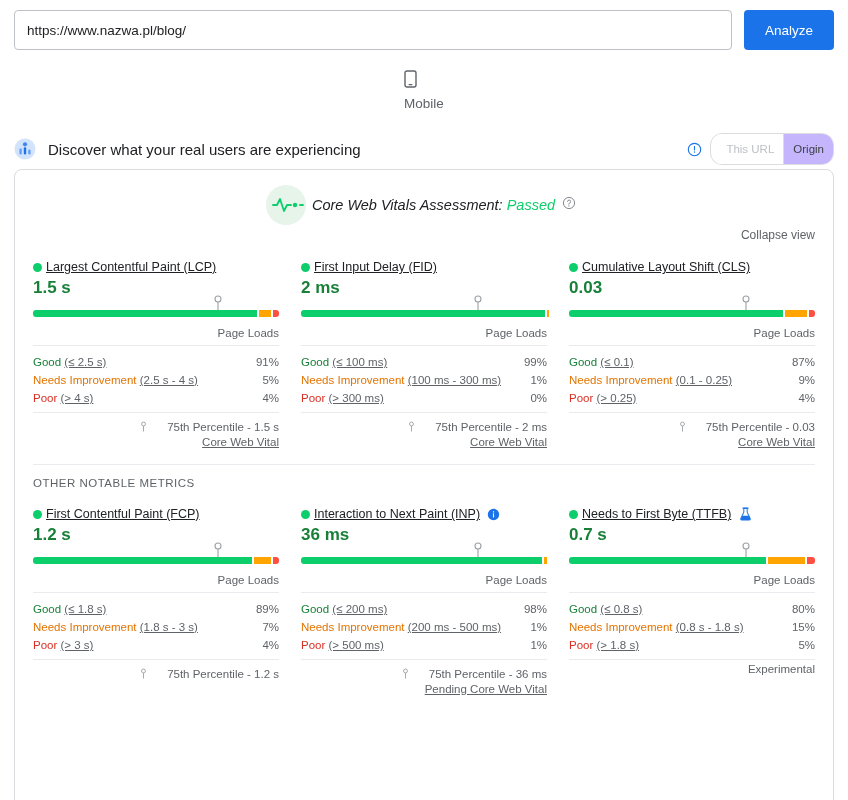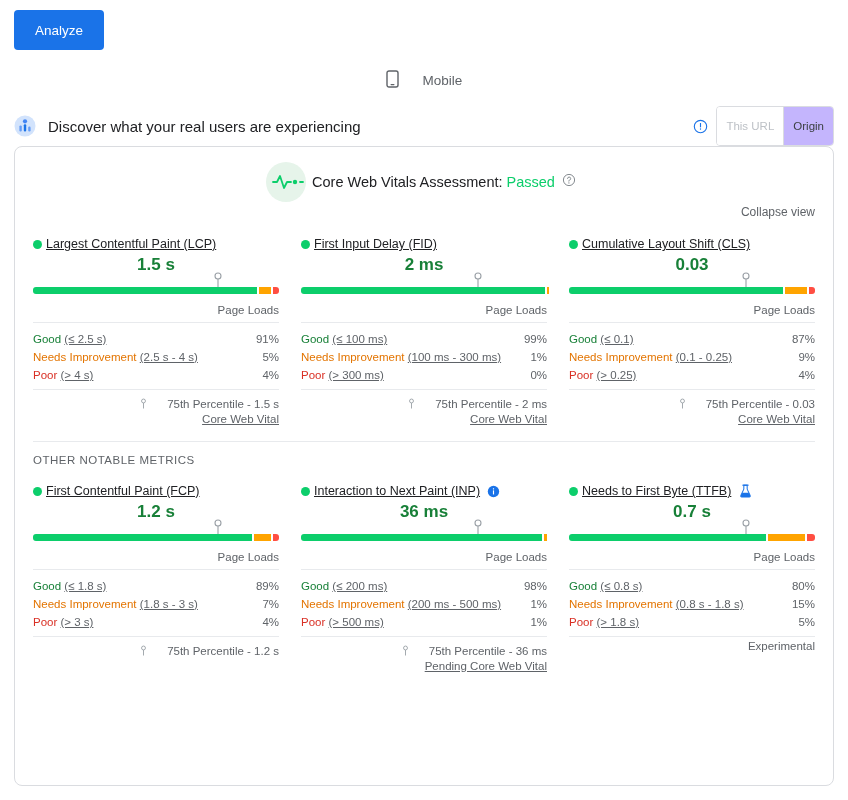--- a/index.html
+++ b/index.html
@@ -19,65 +19,65 @@
     font-family: "Liberation Sans", sans-serif; background: #fff; outline: none;
   }
   .analyze-btn {
     width: 90px; height: 40px; border: none; border-radius: 4px;
     background: #1a73e8; color: #fff; font-size: 13.5px; cursor: pointer;
     font-family: "Liberation Sans", sans-serif;
   }
 
   
   .tabs { display: flex; justify-content: center; gap: 28px; margin-top: 14px; }
-  .tab { display: flex; align-items: flex-end; gap: 24px; padding: 6px 10px 10px 10px;
-         font-size: 13.5px; color: #5f6368; cursor: pointer; position: relative; }
+  .tab { display: flex; align-items: flex-start; gap: 8px; padding: 6px 10px 10px 10px;
+         font-size: 13.5px; color: #5f6368; cursor: pointer; position: relative; flex-direction: column; }
   .tab.active { color: #1a73e8; }
   .tab.active::after {
     content: ""; position: absolute; left: 0; right: 0; bottom: 0;
     height: 3px; background: #1a73e8; border-radius: 2px 2px 0 0;
   }
   .tab svg { display: block; }
 
   
   .discover { display: flex; align-items: center; margin-top: 14px; padding: 0 14px; height: 28px; }
   .discover-icon { width: 22px; height: 22px; flex: 0 0 22px; margin-right: 12px; }
   .discover-title { font-size: 15px; color: #202124; flex: 1; }
   .info-i { margin-right: 8px; display: flex; align-items: center; }
-  .seg-group { display: flex; border: 1px solid #dadce0; border-radius: 4px; overflow: hidden; height: 40px; }
+  .seg-group { display: flex; border: 1px solid #dadce0; border-radius: 12px; overflow: hidden; height: 32px; padding-left: 6px; }
   .seg { font-size: 11.5px; padding: 0 9px; display: flex; align-items: center;
          background: #fff; color: #3c4043; cursor: pointer; }
   .seg.disabled { color: #bdc1c6; cursor: default; }
   .seg.active { background: #c4b5fd; color: #3c4043; border-left: 1px solid #dadce0; }
 
   
   .panel {
     margin: 6px 14px 0 14px; border: 1px solid #dadce0; border-radius: 8px;
     background: #fff; padding: 0; height: 640px;
   }
   .cwv-head { display: flex; justify-content: center; align-items: center;
-              padding: 26px 0 8px 0; }
+              padding: 26px 0 8px 0; font-style: italic; }
   .cwv-badge { position: relative; display: flex; align-items: center; }
   .cwv-circle { width: 40px; height: 40px; border-radius: 50%; background: #e6f4ea;
                 position: absolute; left: -6px; top: 50%; transform: translateY(-50%); }
   .cwv-pulse { position: relative; z-index: 1; margin-right: 6px; display: flex; }
   .cwv-text { font-size: 14.5px; color: #202124; position: relative; z-index: 1; }
   .cwv-pass { color: #0cce6b; }
   .help-q { margin-left: 7px; position: relative; z-index: 1; }
 
   .collapse-row { display: flex; justify-content: flex-end; padding: 6px 18px 0 18px; }
   .collapse-link { font-size: 12px; color: #5f6368; cursor: pointer; }
 
   
   .mgrid { display: grid; grid-template-columns: 1fr 1fr 1fr; column-gap: 22px; padding: 12px 18px 0 18px; }
   .metric { padding-top: 6px; }
   .m-title { display: flex; align-items: center; gap: 4px; font-size: 12.5px; }
   .m-dot { width: 9px; height: 9px; border-radius: 50%; flex: 0 0 9px; }
   .m-name { text-decoration: underline; color: #202124; cursor: pointer; font-size: 12.5px; }
-  .m-value { text-align: center; font-size: 17px; font-weight: bold; margin-top: 4px; }
+  .m-value { text-align: left; font-size: 17px; font-weight: bold; margin-top: 4px; }
   .m-value.good { color: #188038; }
 
   .bar-wrap { position: relative; margin-top: 5px; height: 14px; }
   .pin { position: absolute; top: -8px; width: 9px; height: 16px; transform: translateX(-50%); }
   .bar { display: flex; height: 7px; gap: 2px; position: absolute; bottom: 0; left: 0; right: 0; }
   .seg-good { background: #0cce6b; border-radius: 3px 0 0 3px; }
   .seg-ni   { background: #ffa400; }
   .seg-poor { background: #ff4e42; border-radius: 0 3px 3px 0; }
 
   .pageloads { text-align: right; font-size: 11.5px; color: #5f6368; margin-top: 10px;
@@ -98,20 +98,21 @@
   .cwv-tag .lnk { text-decoration: underline; cursor: pointer; }
 
   .section-sep { border-top: 1px solid #e8eaed; margin: 16px 18px 0 18px; }
   .onm { font-size: 11.5px; color: #5f6368; letter-spacing: 0.5px; padding: 12px 18px 0 18px; }
   svg { flex: 0 0 auto; }
 </style>
 </head>
 <body>
 
 <div class="url-row">
+  <input class="url-input" value="https://www.nazwa.pl/blog/" placeholder="Enter a web page URL" style="">
   <button class="analyze-btn">Analyze</button>
 </div>
 
 <div class="tabs">
   <div class="tab">
     <span>
       <svg width="13" height="18" viewBox="0 0 13 18">
         <rect x="1" y="1" width="11" height="16" rx="2" fill="none" stroke="#5f6368" stroke-width="1.4"></rect>
         <rect x="4.5" y="14" width="4" height="1.2" rx="0.6" fill="#5f6368"></rect>
       </svg>

